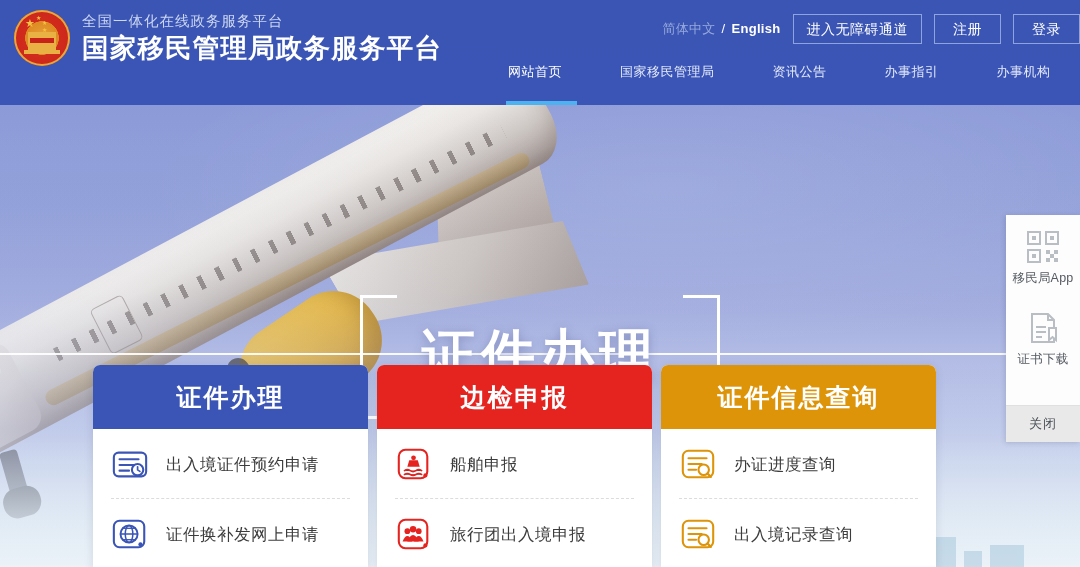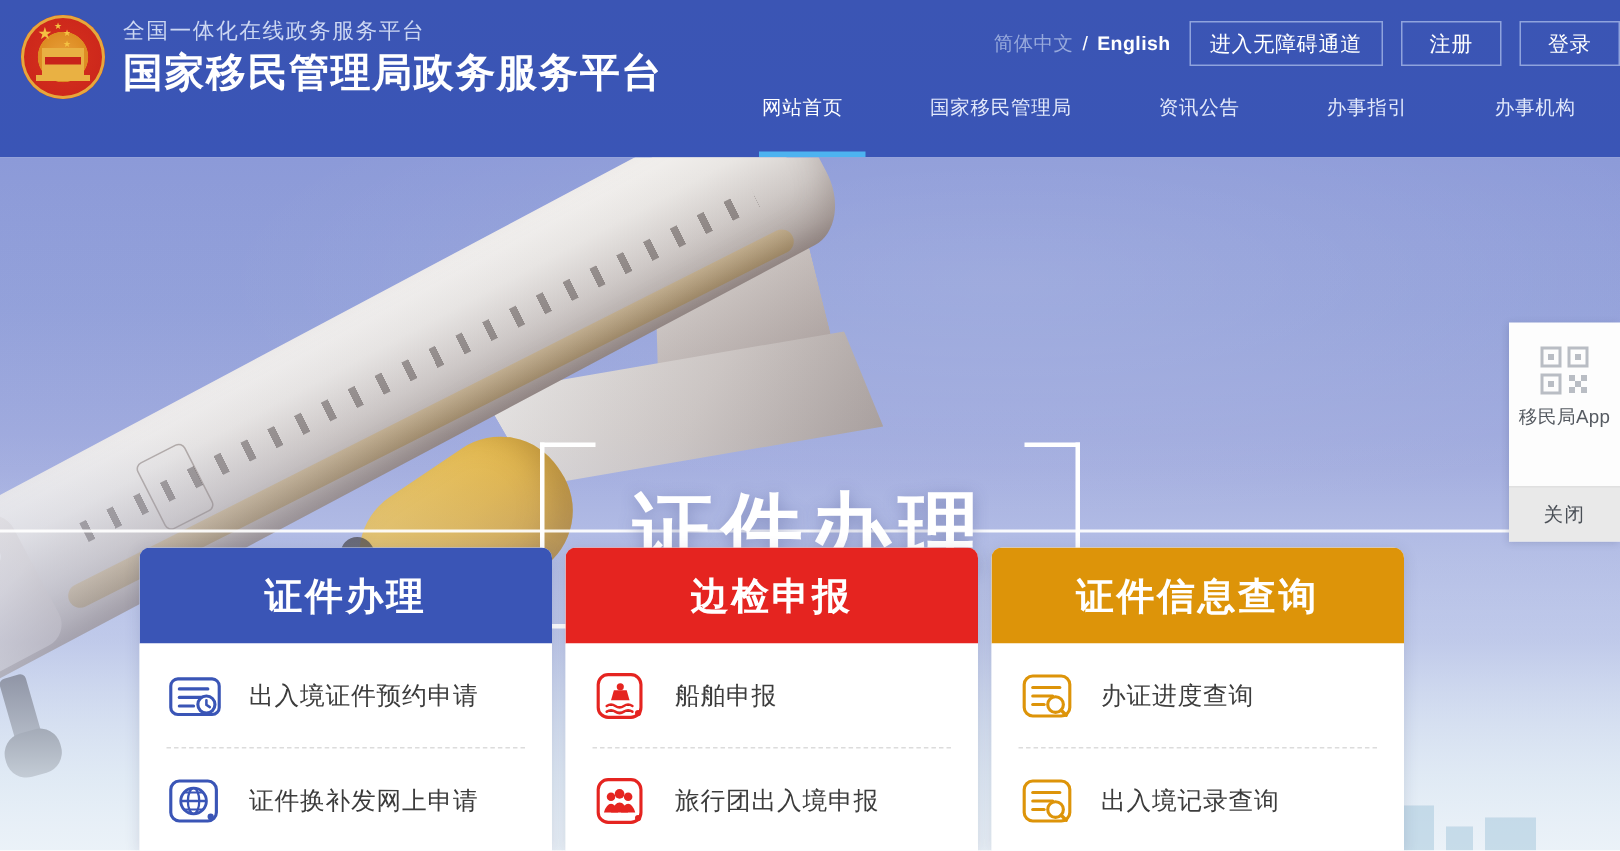--- a/index.html
+++ b/index.html
@@ -510,20 +510,33 @@
         <rect x="21" y="21" width="4" height="4"></rect>
         <rect x="29" y="21" width="4" height="4"></rect>
         <rect x="25" y="25" width="4" height="4"></rect>
         <rect x="21" y="29" width="4" height="4"></rect>
         <rect x="29" y="29" width="4" height="4"></rect>
       </g>
     </svg>
     <div class="sp-label">移民局App</div>
   </div>
 
+  <div class="sp-item">
+    <svg class="sp-icon" viewBox="0 0 36 36">
+      <path d="M7 4 h16 l6 6 v22 h-22 z" fill="none" stroke="#b9bdc4" stroke-width="2"></path>
+      <path d="M23 4 v6 h6" fill="none" stroke="#b9bdc4" stroke-width="2"></path>
+      <g stroke="#b9bdc4" stroke-width="2">
+        <line x1="11" y1="17" x2="21" y2="17"></line>
+        <line x1="11" y1="22" x2="21" y2="22"></line>
+        <line x1="11" y1="27" x2="17" y2="27"></line>
+      </g>
+      <path d="M24 18 h7 v12 l-3.5 -3 l-3.5 3 z" fill="#fff" stroke="#b9bdc4" stroke-width="2"></path>
+    </svg>
+    <div class="sp-label">证书下载</div>
+  </div>
 
   <div class="sp-close">关闭</div>
 </div>
 
 <div class="cards">
 
   <div class="card">
     <div class="card-head" style="background:#3a55b6;">证件办理</div>
     <div class="card-body">
       <div class="card-row">

